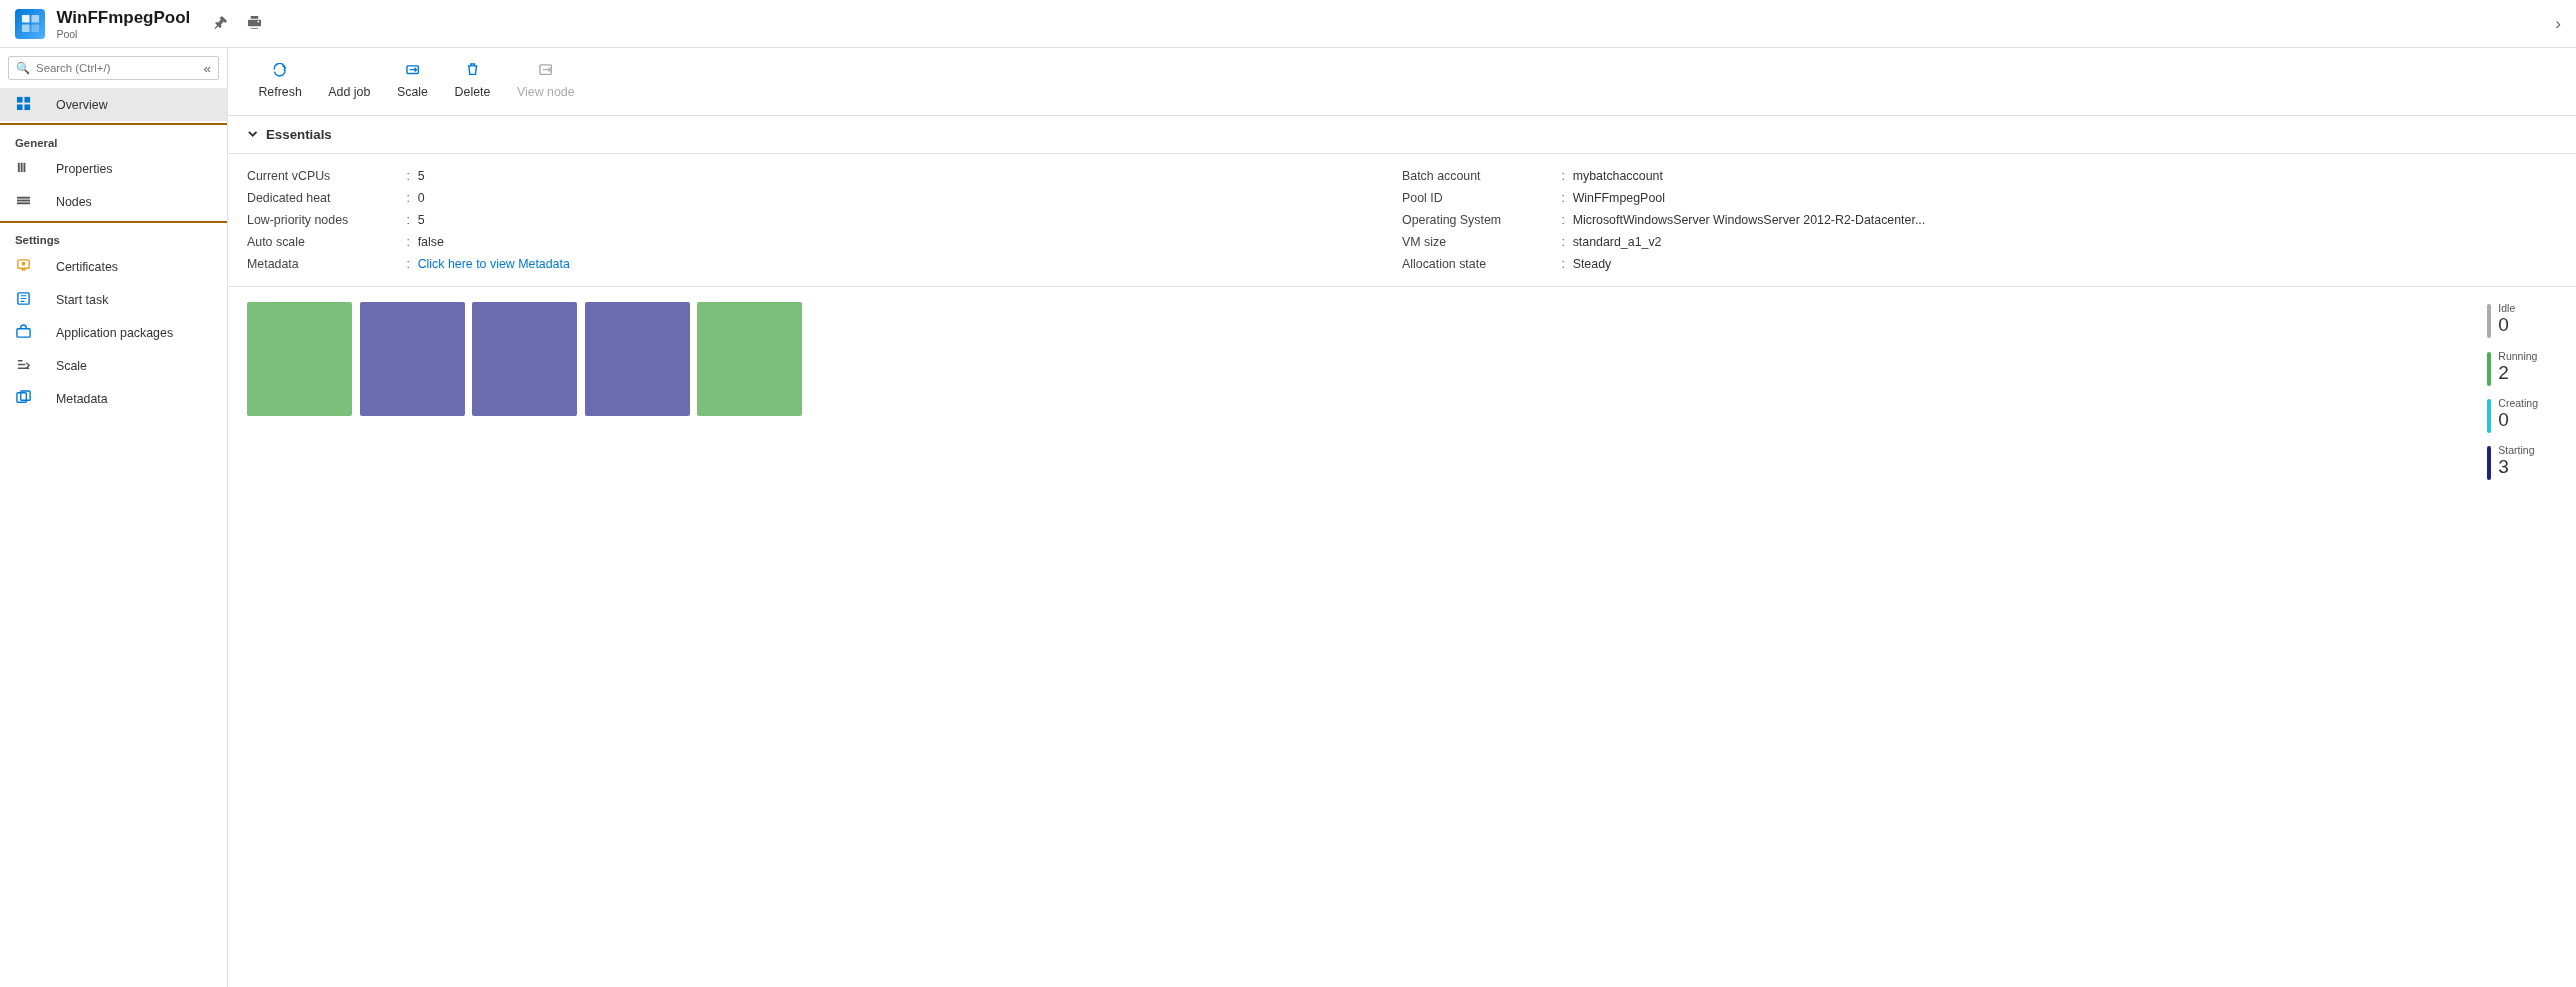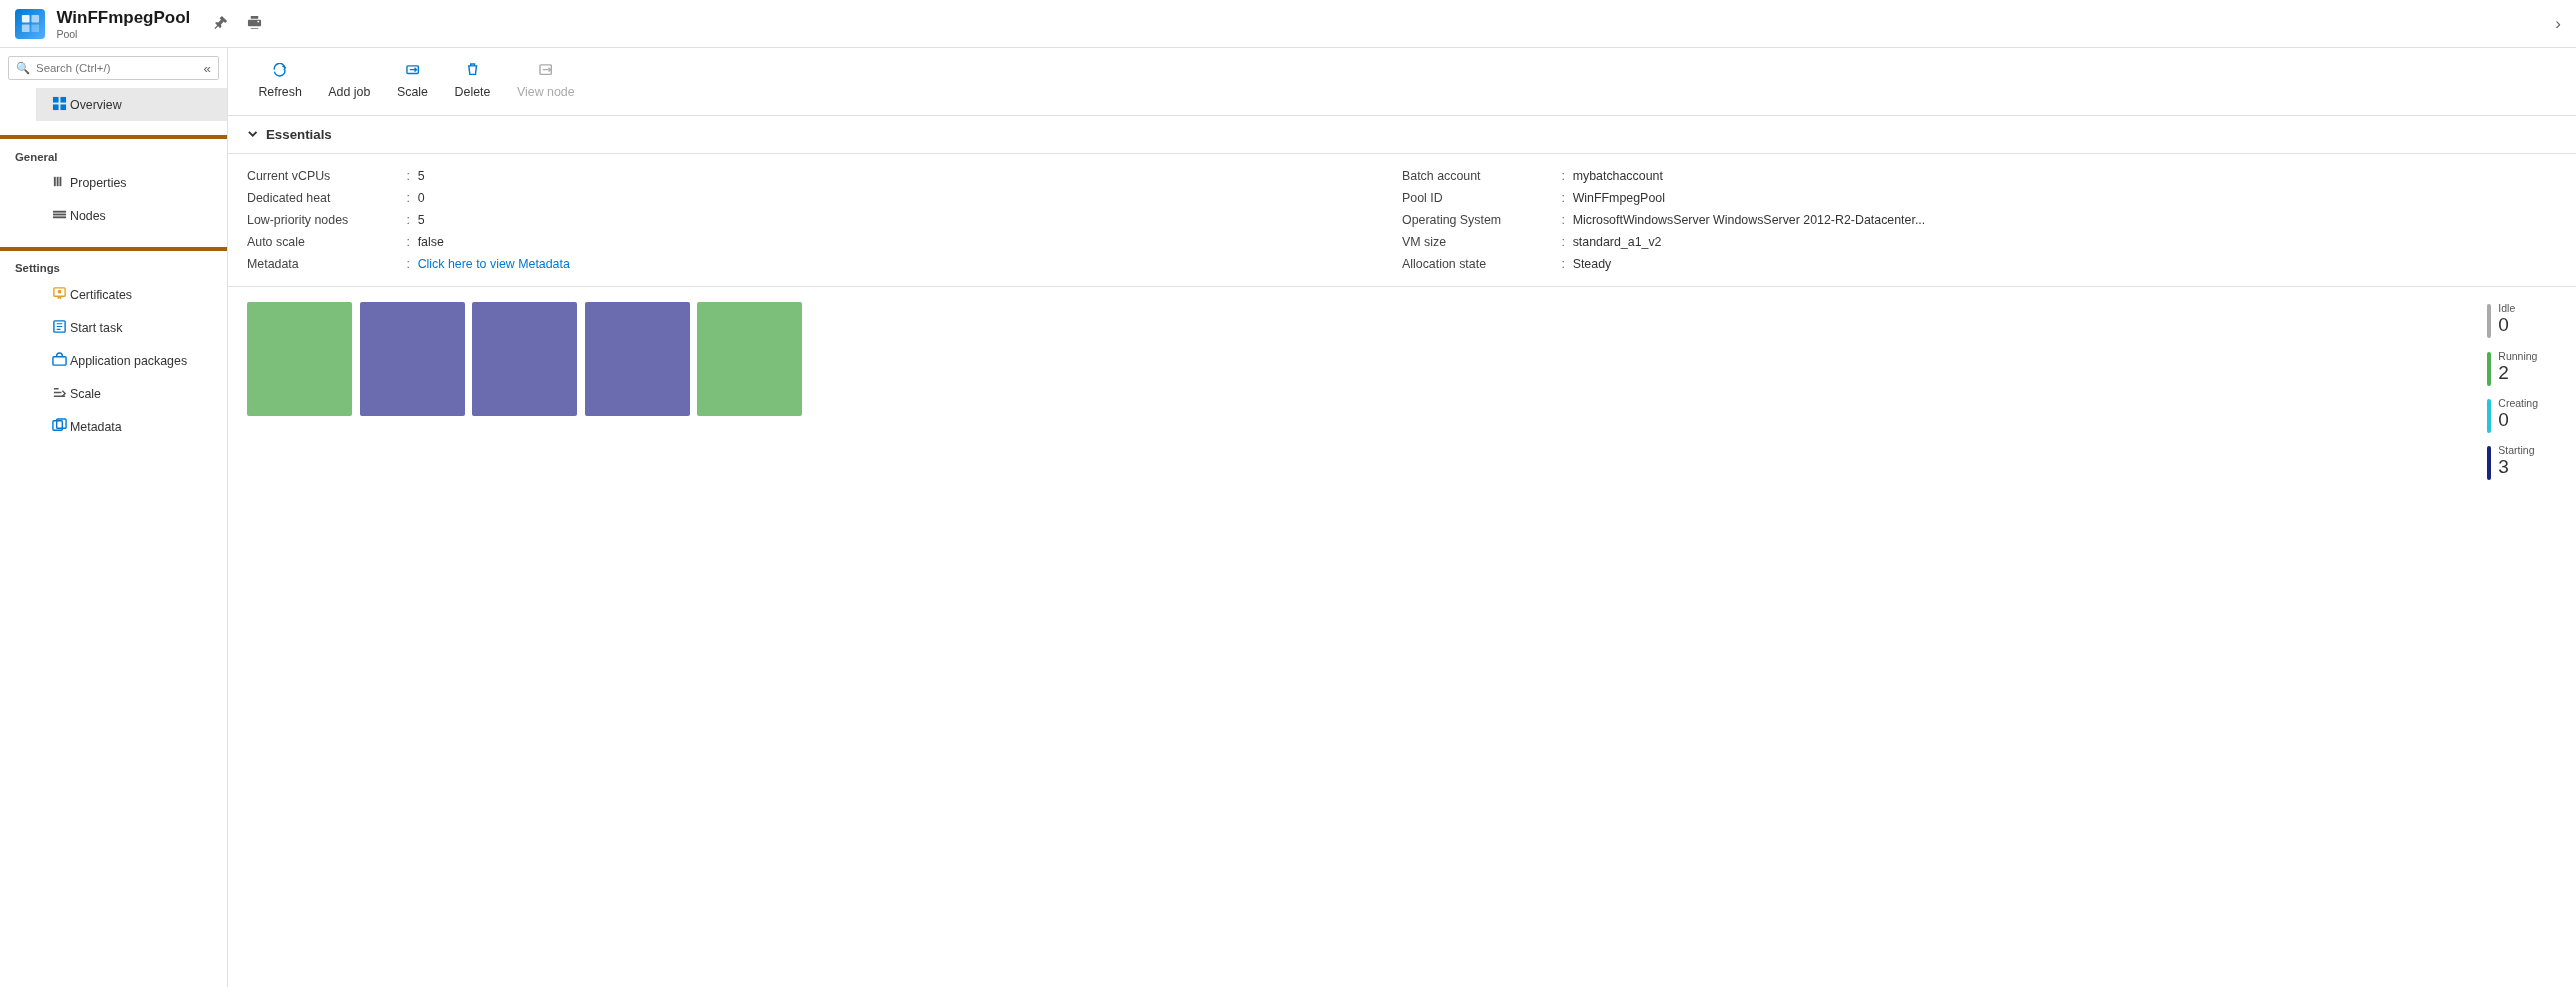--- a/index.html
+++ b/index.html
@@ -54,35 +54,34 @@
       border: none; outline: none; font-size: 11.4px; color: #666; width: 100%;
     }
     .search-icon { color: #666; font-size: 11.4px; }
     .collapse-btn { margin-left: auto; background: none; border: none; cursor: pointer; color: #666; font-size: 13.3px; }
 
     .nav-item {
       display: flex;
       align-items: center;
       padding: 7.6px 15px;
       cursor: pointer;
-      gap: 2px;
+      gap: 24px;
       font-size: 12.4px;
       color: #333;
-      margin-left: 36px;
     }
     .nav-item.active { background: #e8e8e8; font-weight: 500; }
     .nav-item .nav-icon { font-size: 13.3px; width: 17px; text-align: center; }
 
     .section-header {
       padding: 11.4px 15px 3.8px 15px;
       font-size: 11.4px;
       font-weight: 600;
       color: #444;
-      border-top: 4px solid #a16207;
-      margin-top: 14px;
+      border-top: 2px solid #a16207;
+      margin-top: 2px;
     }
 
     
     .content-area {
       flex: 1;
       overflow-y: auto;
       display: flex;
       flex-direction: column;
     }
 

